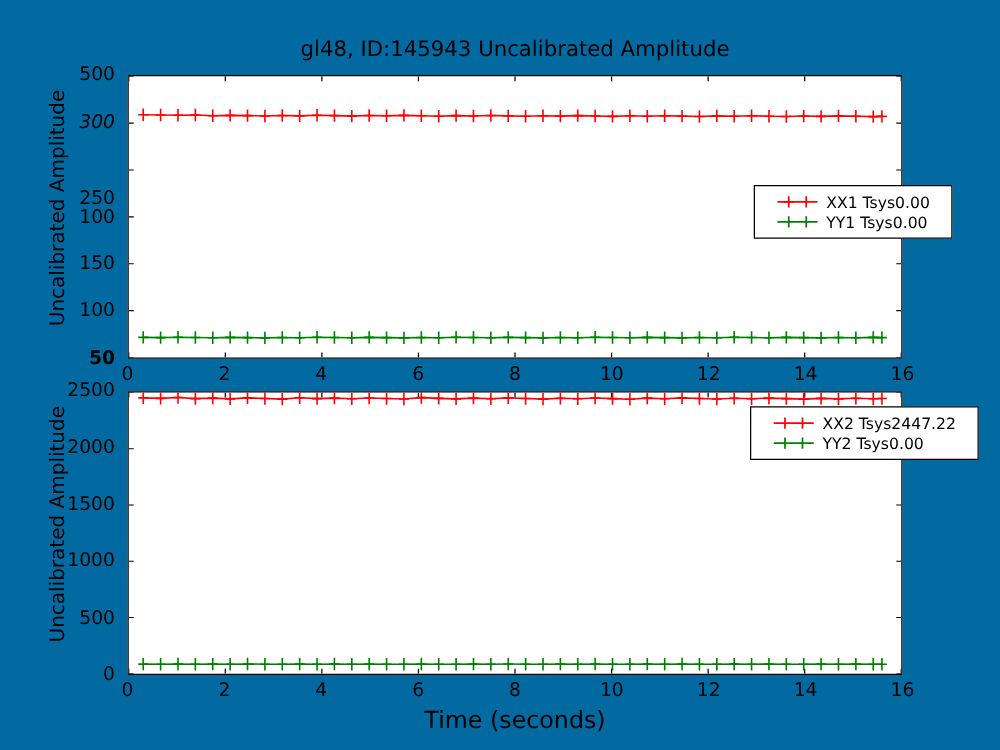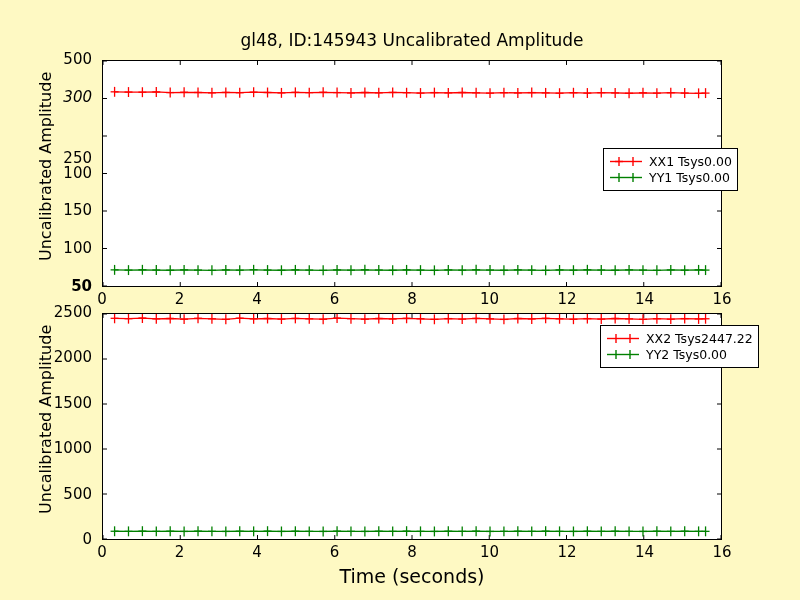--- a/index.html
+++ b/index.html
@@ -14,21 +14,21 @@
     overflow: hidden;
     font-family: "DejaVu Sans", sans-serif;
     color: #000000;
   }
 
   #figure {
     position: absolute;
     left: 0; top: 0;
     width: 800px;
     height: 600px;
-    background: #fef9c3;
+    background: #0369a1;
   }
 
   .fig-title {
     position: absolute;
     left: 102px;
     top: 30px;
     width: 620px;
     text-align: center;
     font-size: 17px;
     color: #000000;
@@ -120,21 +120,21 @@
     font-size: 19px;
     white-space: nowrap;
   }
 
   
   .legend {
     position: absolute;
     box-sizing: border-box;
     border: 1px solid #000000;
     background: #ffffff;
-    padding: 4px 5px;
+    padding: 4px 17px;
   }
   #legend-top { left: 603px; top: 148px; }
   #legend-bottom { left: 600px; top: 325px; }
 
   .legend-row {
     display: flex;
     align-items: center;
     height: 15px;
     margin: 1px 0;
     white-space: nowrap;

